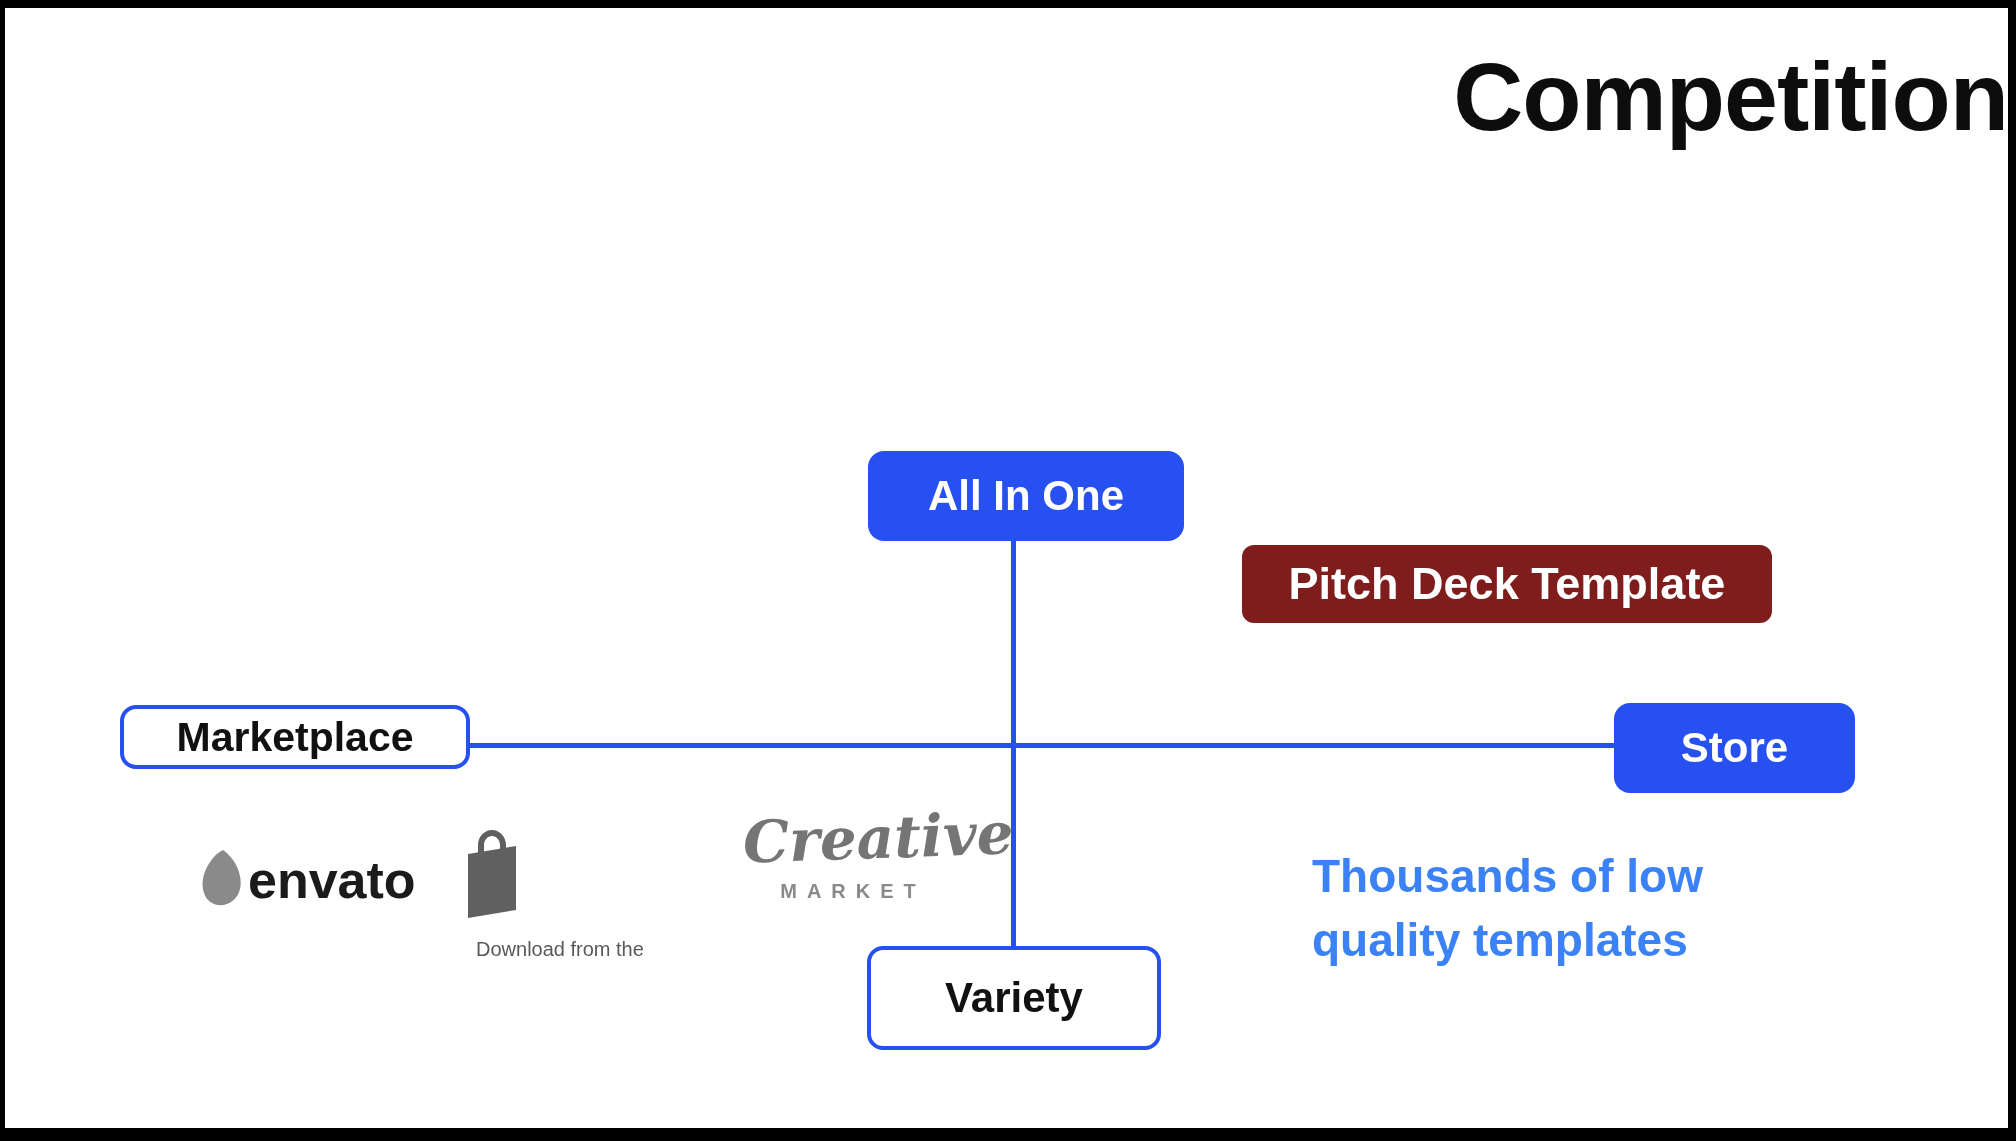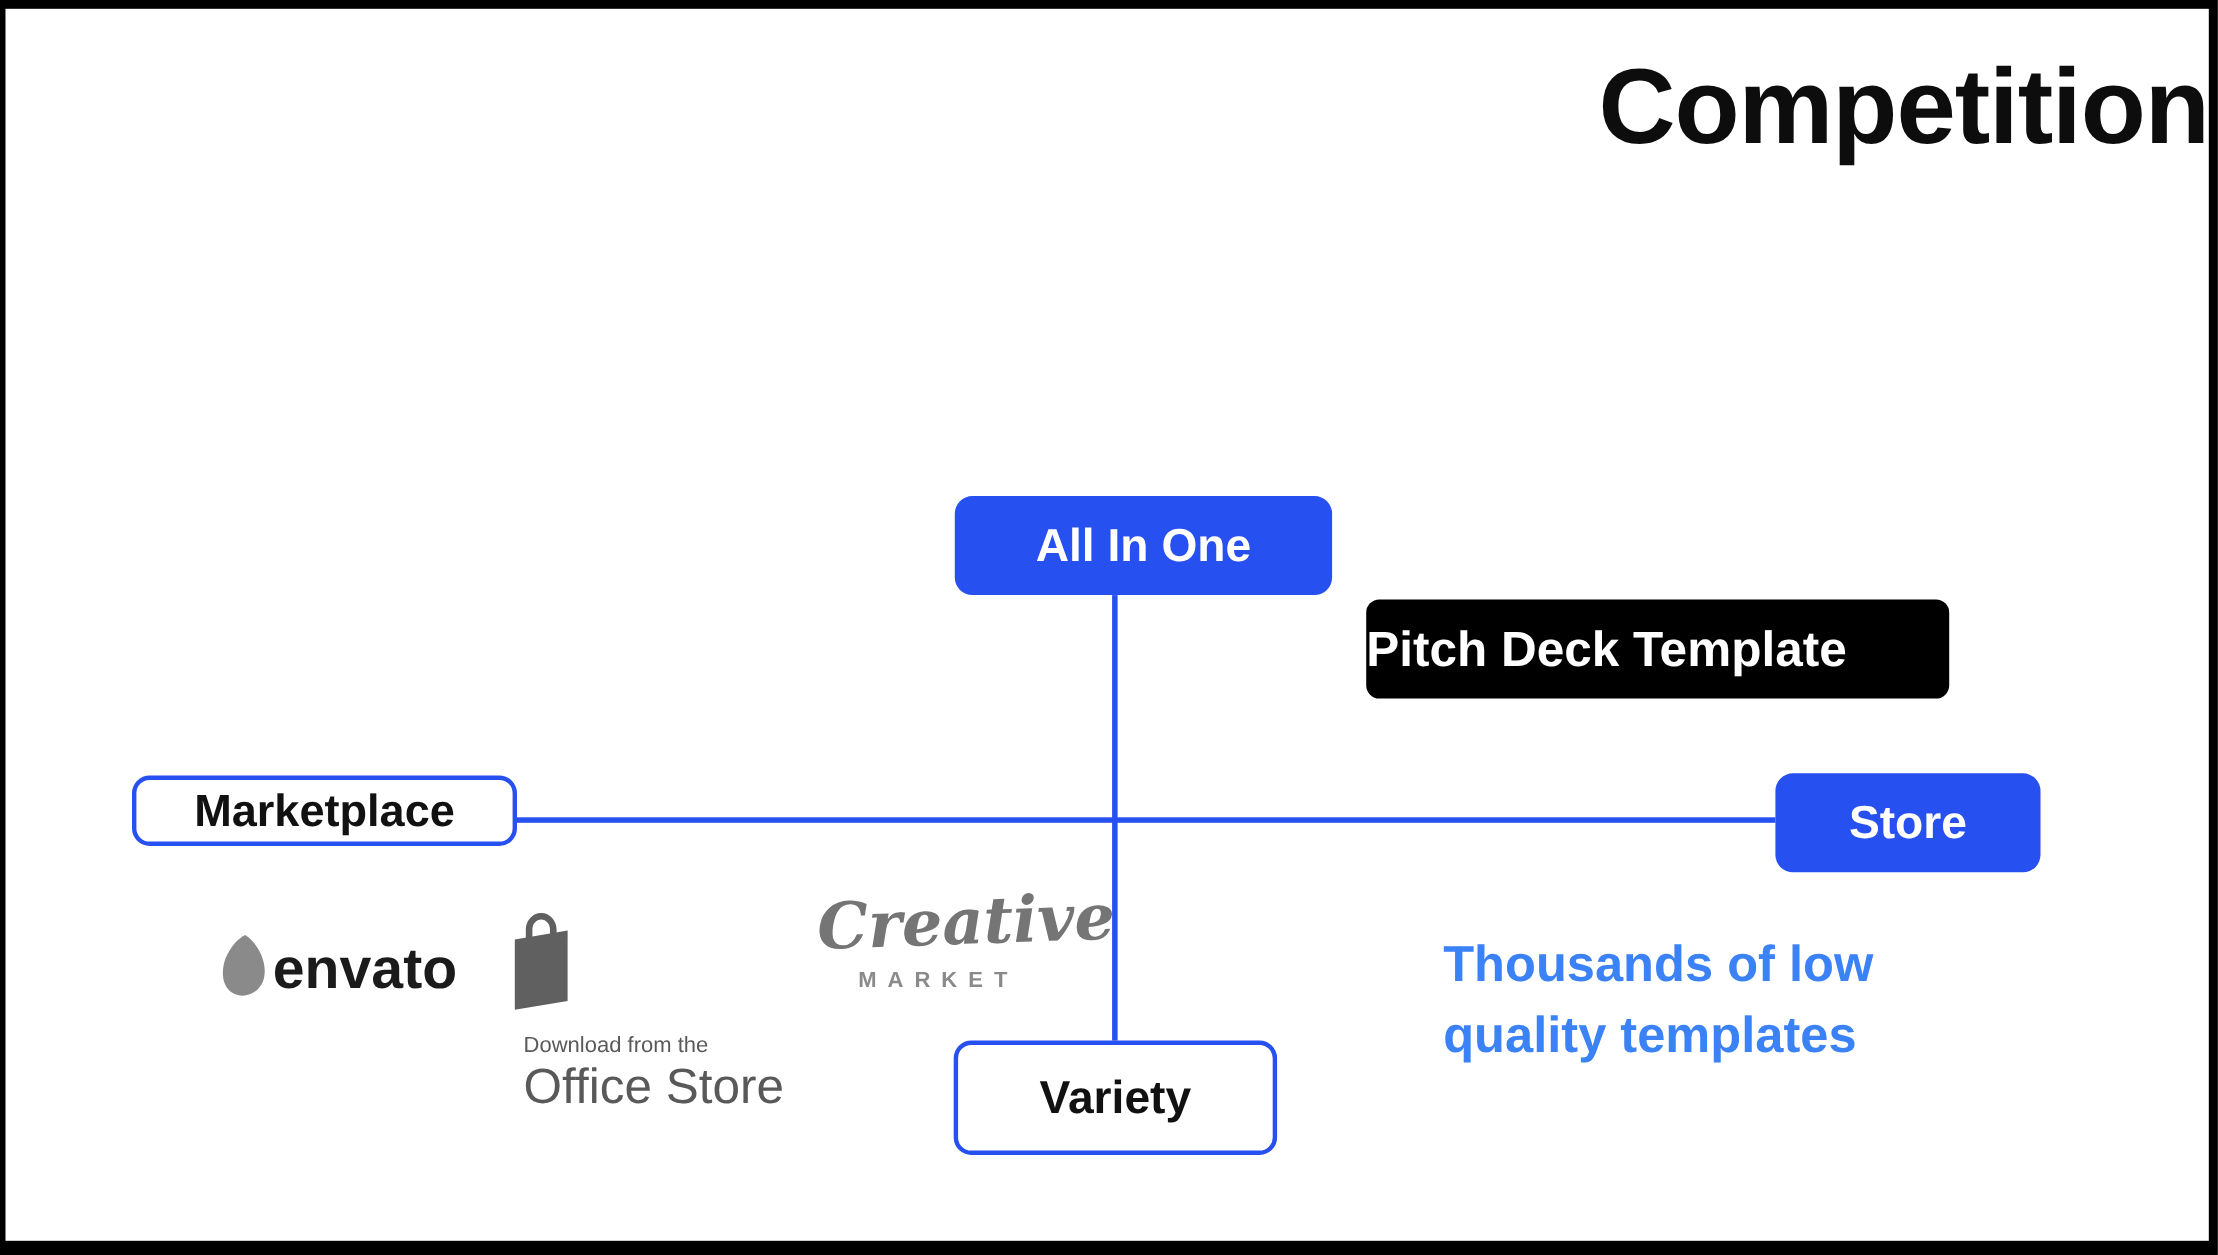--- a/index.html
+++ b/index.html
@@ -38,28 +38,28 @@
     width:1144px; height:5px; background:#2750F0;
   }
   
   .axis-box{
     position:absolute; display:flex; align-items:center; justify-content:center;
     border-radius:16px; box-sizing:border-box;
     font-weight:700; text-align:center;
   }
   .axis-box.filled{ background:#2750F0; color:#ffffff; }
   .axis-box.outlined{ background:#ffffff; color:#111111; border:4px solid #2750F0; }
-  .box-top{ left:863px; top:443px; width:343px; height:90px; font-size:42px; }
+  .box-top{ left:863px; top:443px; width:316px; height:90px; font-size:42px; }
   .box-bottom{ left:862px; top:938px; width:294px; height:104px; font-size:42px; }
   .box-left{ left:115px; top:697px; width:350px; height:64px; font-size:41px; }
   .box-right{ left:1609px; top:695px; width:241px; height:90px; font-size:42px; }
   .product-box{
-    position:absolute; left:1237px; top:537px; width:530px; height:90px;
-    background:#000000; color:#ffffff; border-radius:12px;
-    display:flex; align-items:center; 
+    position:absolute; left:1237px; top:537px; width:530px; height:78px;
+    background:#7f1d1d; color:#ffffff; border-radius:12px;
+    display:flex; align-items:center; justify-content:center;
     font-size:45px; font-weight:700;
   }
   
   .note{
     position:absolute; left:1307px; top:836px; width:420px;
     font-size:46px; font-weight:700; color:#3b82f6; line-height:1.4;
   }
   
   .logo-envato{
     position:absolute; left:195px; top:820px;
@@ -140,21 +140,20 @@
 
     <div class="logo-office">
       <span>
         <svg class="office-bag" viewBox="0 0 64 92">
           <path d="M32 2 C24 2 18 9 18 17 L18 26 L24 25 L24 17 C24 12 27.6 8 32 8 C36.4 8 40 12 40 17 L40 23 L46 22 L46 17 C46 9 40 2 32 2 Z" fill="#606060"></path>
           <path d="M8 26 L56 18 L56 82 L8 90 Z" fill="#606060"></path>
         </svg>
       </span>
       <span class="office-text">
         <div class="office-tagline">Download from the</div>
-        <div class="office-name">Office Store</div>
       </span>
     </div>
 
     <div class="logo-creative">
       <div class="creative-script">Creative</div>
       <div class="creative-caps">MARKET</div>
     </div>
 
   </div>
 </div>

